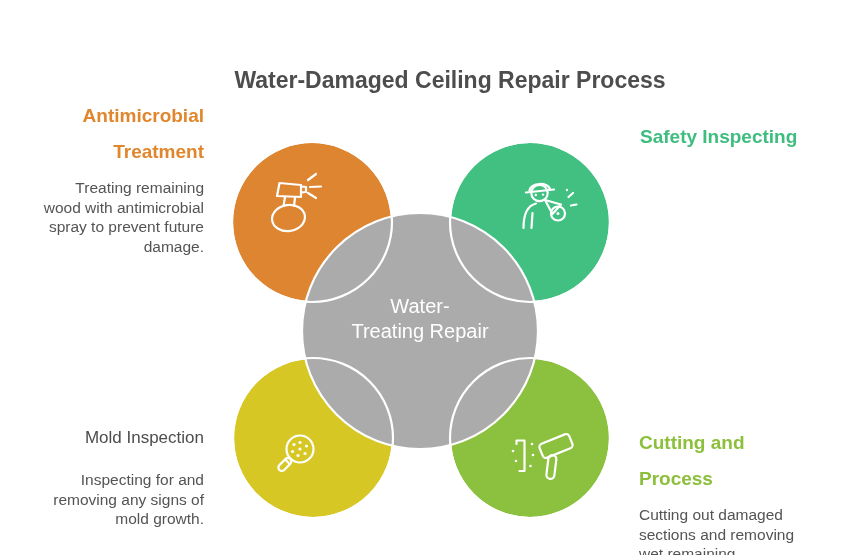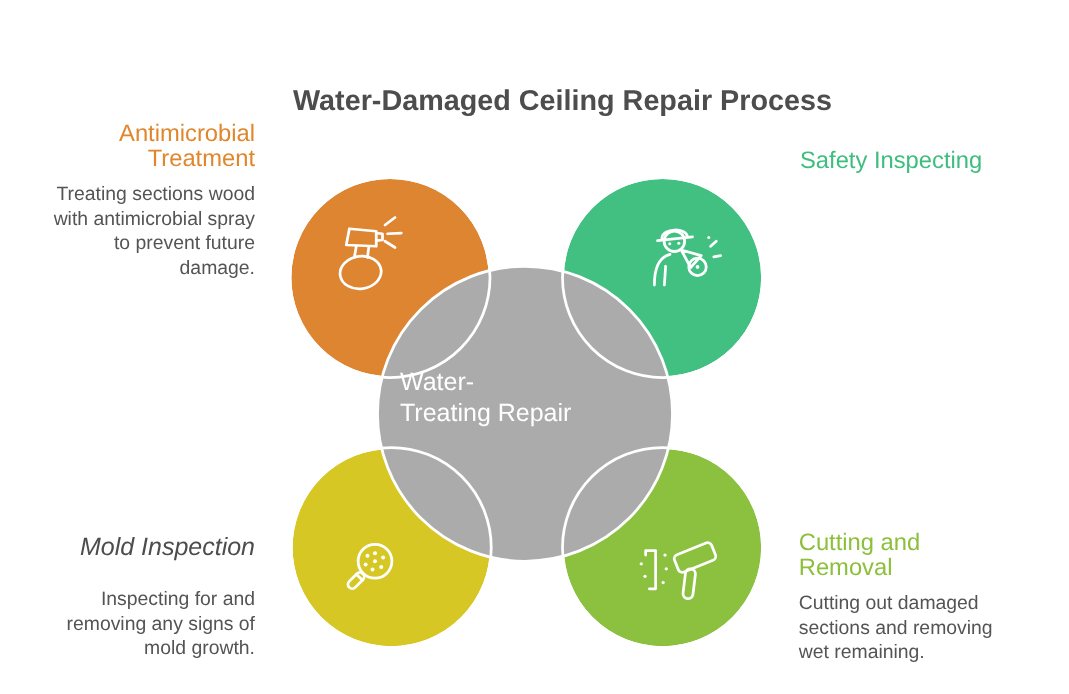--- a/index.html
+++ b/index.html
@@ -2,30 +2,30 @@
 <html><head>
 <meta charset="utf-8">
 <style>
   html,body{margin:0;padding:0;background:#ffffff;}
   #canvas{position:relative;width:855px;height:555px;background:#ffffff;overflow:hidden;
           font-family:"Liberation Sans",sans-serif;}
   #title{position:absolute;left:0;top:50px;width:810px;text-align:center;
          font-size:23px;font-weight:bold;line-height:30px;color:#4d4d4d;padding-left:45px;}
   #diagram-svg{position:absolute;left:0;top:0;}
   .block{position:absolute;}
-  .block h2{margin:0;font-size:19px;font-weight:normal;line-height:20px;}
-  .block h2.h-regular{font-weight:400;font-size:20px;line-height:26px;font-style:italic;}
+  .block h2{margin:0;font-size:19px;font-weight:bold;line-height:36px;}
+  .block h2.h-regular{font-weight:400;font-size:17px;line-height:26px;}
   .block p{margin:8px 0 0 0;font-size:15.5px;line-height:19.5px;color:#545454;}
   #step-top-left{left:20px;top:98px;width:184px;text-align:right;}
   #step-top-left p{max-width:166px;margin-left:auto;}
   #step-top-right{left:640px;top:119px;width:165px;text-align:left;}
   #step-bottom-left{left:10px;top:425px;width:194px;text-align:right;}
   #step-bottom-left p{max-width:158px;margin-left:auto;margin-top:19px;}
   #step-bottom-right{left:639px;top:425px;width:165px;text-align:left;}
-  #center-label{position:absolute;left:320px;top:294px;width:200px;text-align:left;
+  #center-label{position:absolute;left:320px;top:294px;width:200px;text-align:center;
                 font-size:20px;font-weight:500;line-height:25px;color:#ffffff;}
 </style>
 </head>
 <body>
 
 <div id="canvas">
 
   <h1 id="title" style="color: rgb(77, 77, 77);">Water-Damaged Ceiling Repair Process</h1>
 
   <svg id="diagram-svg" width="855" height="555" viewBox="0 0 855 555">
@@ -109,30 +109,30 @@
     </g>
   </svg>
 
   <div id="center-label" style="color: rgb(255, 255, 255);">
     <div>Water-</div>
     <div>Treating Repair</div>
   </div>
 
   <div class="block" id="step-top-left">
     <h2 style="color: rgb(224, 134, 44);">Antimicrobial Treatment</h2>
-    <p>Treating sections wood with antimicrobial spray to prevent future damage.</p>
+    <p>Treating remaining wood with antimicrobial spray to prevent future damage.</p>
   </div>
 
   <div class="block" id="step-top-right">
     <h2 style="color: rgb(61, 189, 126);">Safety Inspecting</h2>
   </div>
 
   <div class="block" id="step-bottom-left">
     <h2 class="h-regular" style="color: rgb(77, 77, 77);">Mold Inspection</h2>
     <p>Inspecting for and removing any signs of mold growth.</p>
   </div>
 
   <div class="block" id="step-bottom-right">
-    <h2 style="color: rgb(140, 191, 58);">Cutting and Removal</h2>
+    <h2 style="color: rgb(140, 191, 58);">Cutting and Process</h2>
     <p>Cutting out damaged sections and removing wet remaining.</p>
   </div>
 
 </div>
 
 </body></html>

